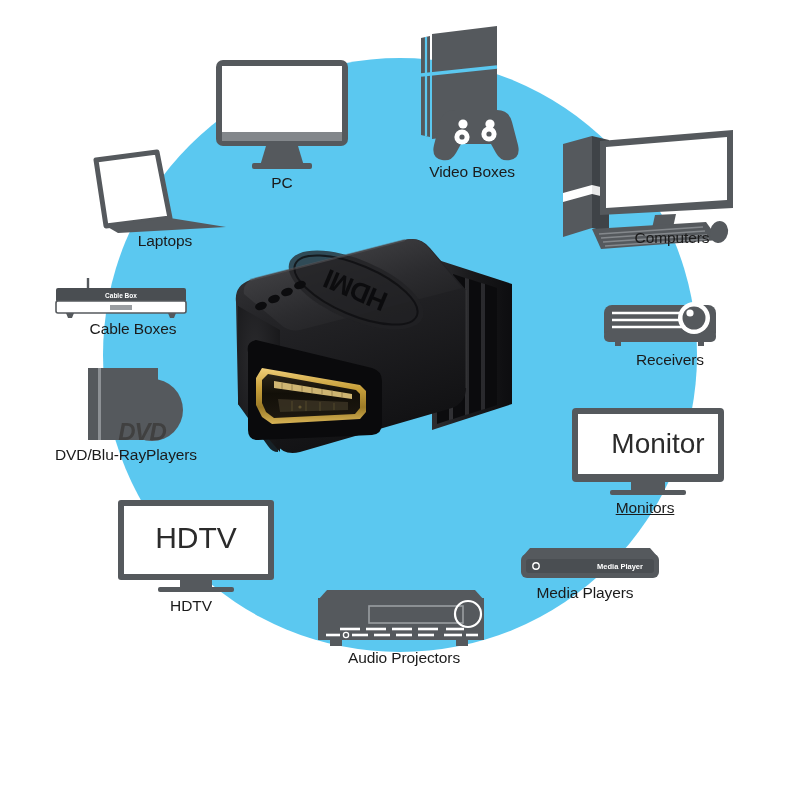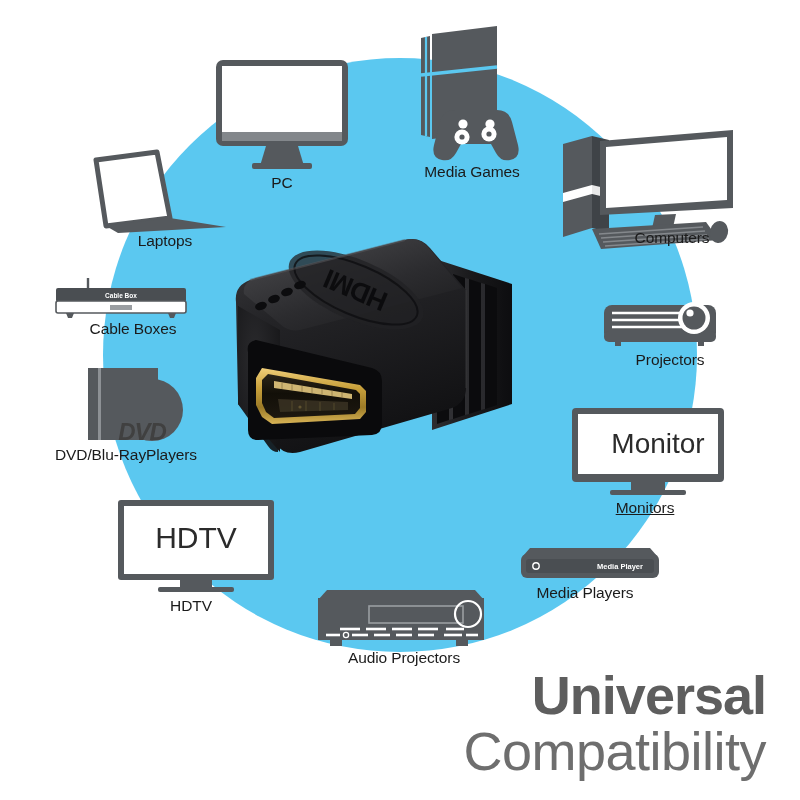--- a/index.html
+++ b/index.html
@@ -306,25 +306,25 @@
       <circle cx="300" cy="407" r="1.6" fill="#6b5c35" opacity="0.8"></circle>
     </g>
 
     <path d="M250 280 L405 240" stroke="#57575b" stroke-width="2.2" fill="none" opacity="0.55"></path>
     <path d="M466 290 L466 388" stroke="#3a3a3e" stroke-width="1.6" fill="none" opacity="0.5"></path>
   </svg>
 
   <div class="layer">
     <div class="label center" style="left:282px; top:174px;">PC</div>
 
-    <div class="label center" style="left:472px; top:163px;">Media Games</div>
+    <div class="label center" style="left:472px; top:163px;">Video Boxes</div>
 
     <div class="label center" style="left:672px; top:229px;">Computers</div>
 
-    <div class="label center" style="left:670px; top:351px;">Projectors</div>
+    <div class="label center" style="left:670px; top:351px;">Receivers</div>
 
     <div class="label center" style="left:645px; top:499px;text-decoration:underline;">Monitors</div>
 
     <div class="label center" style="left:585px; top:584px;">Media Players</div>
 
     <div class="label center" style="left:404px; top:649px;">Audio Projectors</div>
 
     <div class="label center" style="left:191px; top:597px;">HDTV</div>
 
     <div class="label center" style="left:126px; top:446px;">DVD/Blu-RayPlayers</div>
@@ -339,18 +339,14 @@
                 font-size:28px; color:#2b2b2b; font-family:'Liberation Sans',sans-serif;">Monitor</div>
 
     <div style="position:absolute; left:124px; top:521px; width:144px; text-align:center;
                 font-size:30px; color:#2b2b2b; font-family:'Liberation Sans',sans-serif;">HDTV</div>
 
     <div style="position:absolute; left:104px; top:418px; width:76px; text-align:center;
                 font-size:24px; font-weight:bold; font-style:italic; color:#404040;
                 font-family:'Liberation Sans',sans-serif; letter-spacing:-1px;">DVD</div>
   </div>
 
-  <div class="title-block">
-    <span class="title-1">Universal</span>
-    <span class="title-2">Compatibility</span>
-  </div>
 
 </div>
 
 </body></html>

